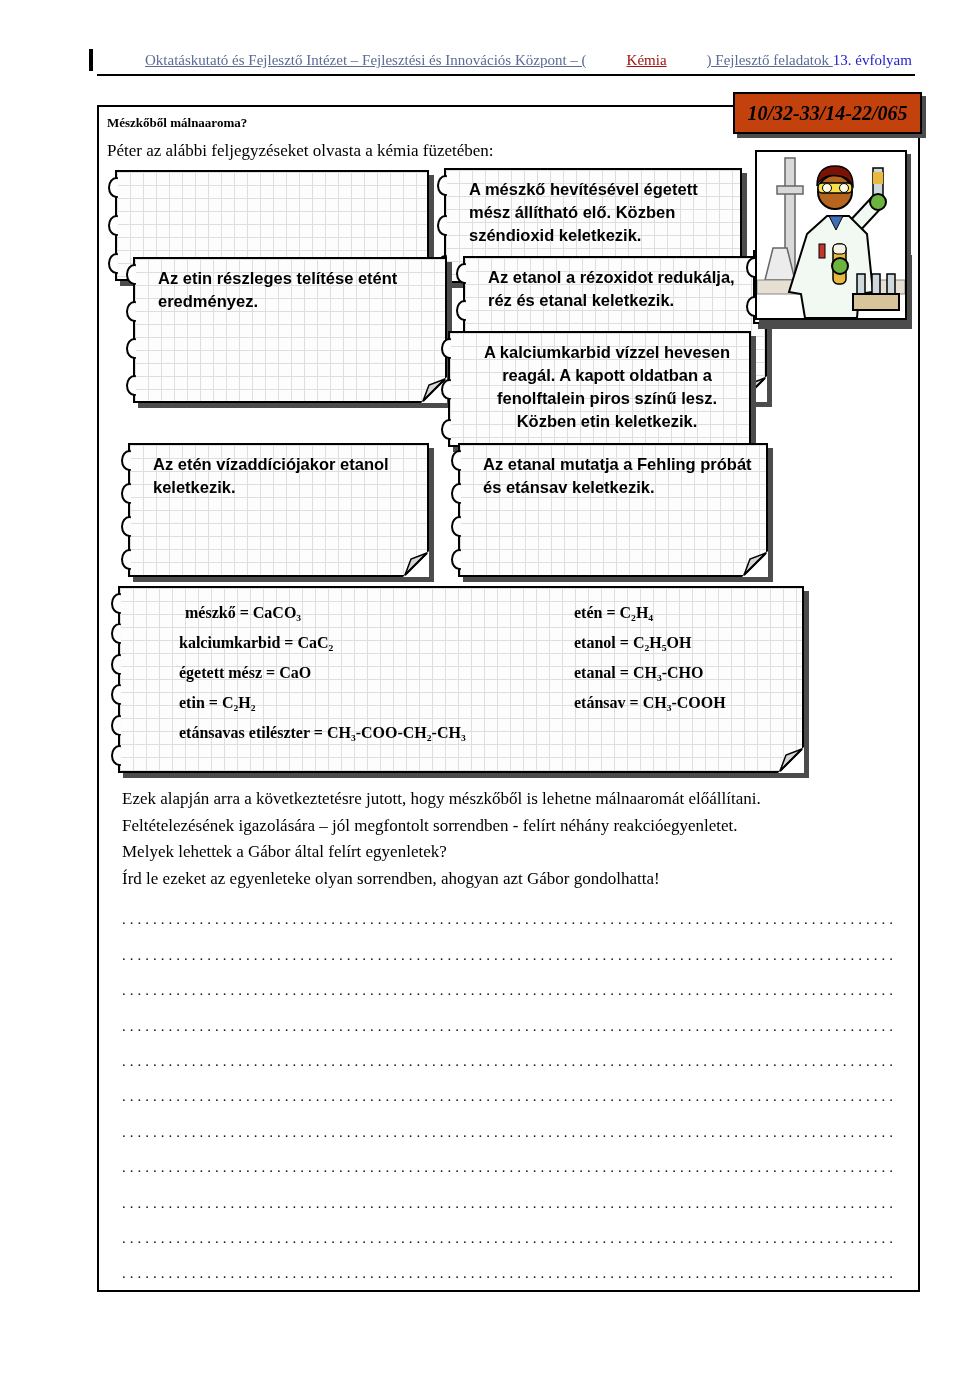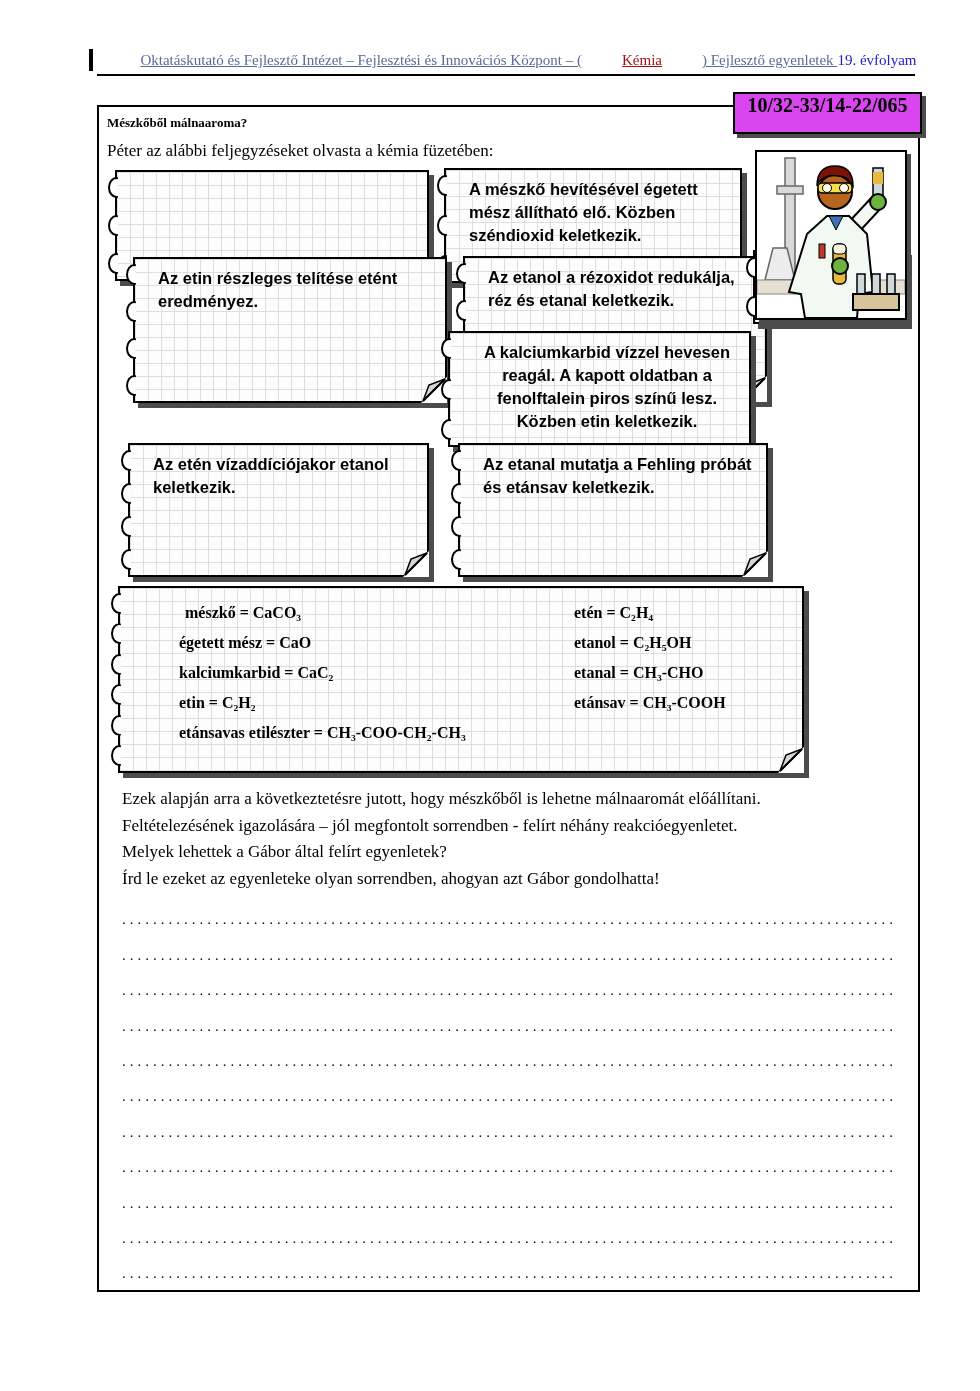--- a/index.html
+++ b/index.html
@@ -11,23 +11,23 @@
   .header{position:absolute;left:97px;top:52px;width:823px;text-align:center;
           font-size:15px;white-space:nowrap;}
   .h-gray{color:#5b6b96;} .h-red{color:#a01212;} .h-link{color:#2121cc;}
   .u{text-decoration:underline;margin-left:40px;}
   .header-rule{position:absolute;left:97px;top:74px;width:818px;height:2px;background:#000;}
 
   
   .content-frame{position:absolute;left:97px;top:105px;width:819px;height:1183px;
                  border:2px solid #000;background:#fff;z-index:0;}
   .code-box{position:absolute;left:733px;top:92px;width:185px;height:38px;z-index:9;
-            border:2px solid #000;background:#d946ef;box-shadow:4px 4px 0 #4c4c4c;
-            display:flex;justify-content:center;
-            font-weight:bold;font-size:20px;}
+            border:2px solid #000;background:#c2410c;box-shadow:4px 4px 0 #4c4c4c;
+            display:flex;align-items:center;justify-content:center;
+            font-weight:bold;font-size:20px;font-style:italic;}
 
   .task-title{position:absolute;left:107px;top:115px;font-weight:bold;font-size:13px;}
   .task-intro{position:absolute;left:107px;top:141px;font-size:17px;}
 
   
   .card{position:absolute;border:2px solid #000;background-color:#fdfdfd;
         background-image:linear-gradient(to right,#dedede 1px,transparent 1px),
                          linear-gradient(to bottom,#dedede 1px,transparent 1px);
         background-size:13px 13px;box-shadow:5px 5px 0 #4c4c4c;}
   .card-text{position:absolute;left:23px;top:8px;right:8px;
@@ -56,21 +56,21 @@
            white-space:nowrap;font-size:15px;letter-spacing:4px;color:#111;}
 </style>
 </head>
 <body>
 
 <div class="page">
 
   <div class="margin-tick"></div>
 
   <div class="header">
-    <span class="h-gray u">Oktatáskutató és Fejlesztő Intézet – Fejlesztési és Innovációs Központ – (</span><span class="h-red u">Kémia</span><span class="h-gray u">) Fejlesztő egyenletek </span><span class="h-link">19. évfolyam</span>
+    <span class="h-gray u">Oktatáskutató és Fejlesztő Intézet – Fejlesztési és Innovációs Központ – (</span><span class="h-red u">Kémia</span><span class="h-gray u">) Fejlesztő feladatok </span><span class="h-link">13. évfolyam</span>
   </div>
   <div class="header-rule"></div>
 
   <div class="content-frame"></div>
 
   <div class="code-box">
     <span>10/32-33/14-22/065</span>
   </div>
 
   <div class="task-title">Mészkőből málnaaroma?</div>
@@ -203,22 +203,22 @@
     <div class="rings">
         <div class="ring"></div>
         <div class="ring"></div>
         <div class="ring"></div>
         <div class="ring"></div>
         <div class="ring"></div>
         <div class="ring"></div>
       </div>
     <div class="fcol fcol-left">
       <div style="padding-left:6px;">mészkő = CaCO₃</div>
+      <div>kalciumkarbid = CaC₂</div>
       <div>égetett mész = CaO</div>
-      <div>kalciumkarbid = CaC₂</div>
       <div>etin = C₂H₂</div>
       <div>etánsavas etilészter =  CH₃-COO-CH₂-CH₃</div>
     </div>
     <div class="fcol fcol-right">
       <div>etén = C₂H₄</div>
       <div>etanol = C₂H₅OH</div>
       <div>etanal = CH₃-CHO</div>
       <div>etánsav = CH₃-COOH</div>
     </div>
     <svg class="fold" width="28" height="28" viewBox="0 0 28 28">

